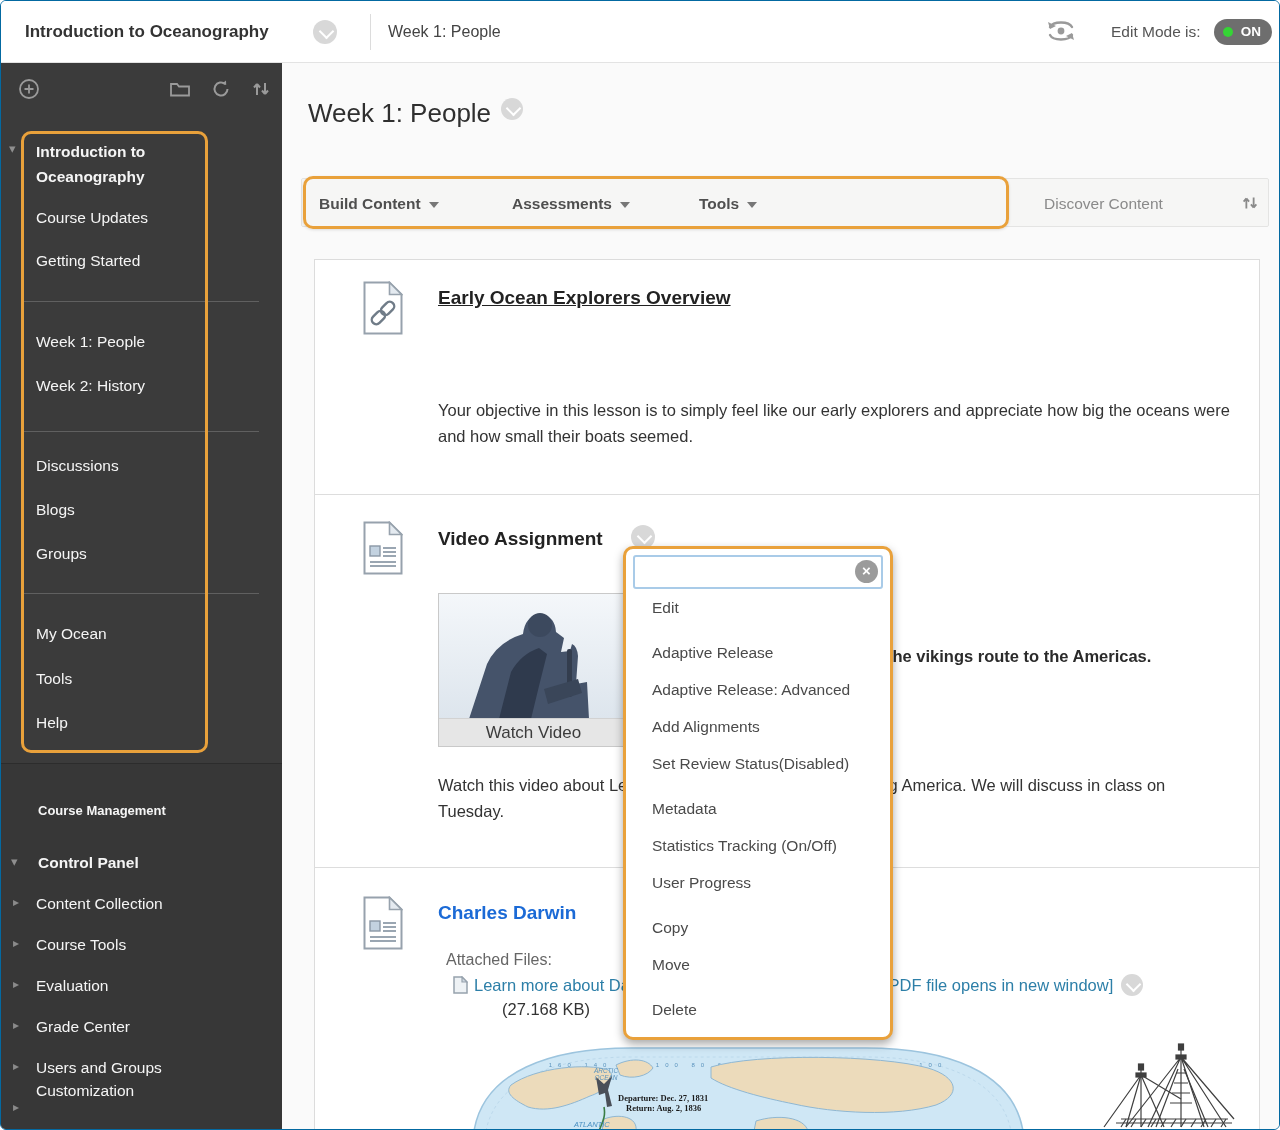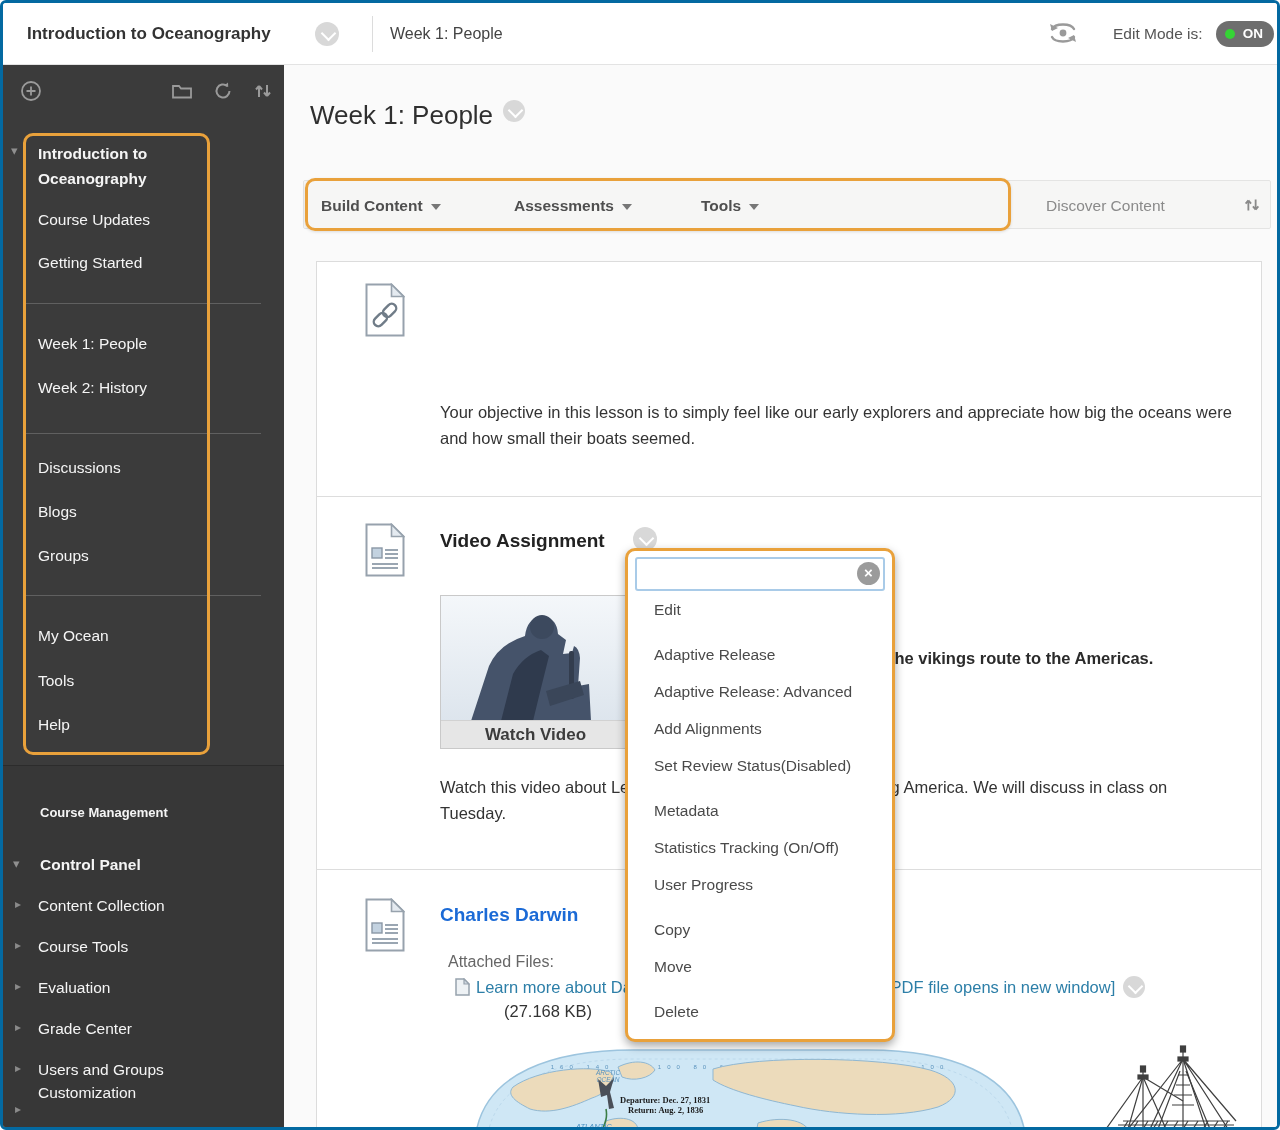--- a/index.html
+++ b/index.html
@@ -1,18 +1,18 @@
 <!DOCTYPE html>
 <html><head>
 <meta charset="utf-8">
 <style>
   * { box-sizing: border-box; margin: 0; padding: 0; }
   html,body { width:1280px; height:1130px; }
   body { font-family:"Liberation Sans", sans-serif; background:#fff; position:relative; }
-  .frame { position:absolute; inset:0; border:3px solid #0369a1; border-radius:6px; overflow:hidden; background:#fafafa; }
+  .frame { position:absolute; inset:0; border:1px solid #0369a1; border-radius:6px; overflow:hidden; background:#fafafa; }
 
   
   .topbar { position:absolute; left:0; top:0; width:100%; height:62px; background:#fff; border-bottom:1px solid #e3e3e3; z-index:5; }
   .course-title { position:absolute; left:24px; top:0; line-height:62px; font-size:17px; font-weight:700; color:#333; }
   .chev-circle { display:inline-block; width:24px; height:24px; border-radius:50%; background:#d8d8d8; position:relative; }
   .chev-circle::after { content:""; position:absolute; left:50%; top:50%; width:9px; height:9px; margin:-6px 0 0 -4.5px; border:solid #fff; border-width:0 2.5px 2.5px 0; transform:rotate(45deg); }
   .topbar .chev-circle { position:absolute; left:312px; top:19px; }
   .top-vdivider { position:absolute; left:369px; top:13px; width:1px; height:36px; background:#dcdcdc; }
   .breadcrumb-page { position:absolute; left:387px; top:0; line-height:62px; font-size:16px; color:#444; }
   .preview-icon { position:absolute; left:1042px; top:13px; }
@@ -47,21 +47,21 @@
 
   .list-panel { position:absolute; left:313px; top:258px; width:946px; height:872px; background:#fff; border:1px solid #dcdcdc; border-bottom:none; z-index:1; }
   .list-divider { position:absolute; left:313px; width:946px; height:1px; background:#ddd; z-index:2; }
 
   .item-icon { position:absolute; left:362px; z-index:2; }
   .item-title { position:absolute; left:437px; font-size:19px; font-weight:700; color:#222; z-index:2; }
   .item-title.underlined { text-decoration:underline; cursor:pointer; }
   .para { position:absolute; left:437px; font-size:16.5px; line-height:25.5px; color:#333; z-index:1; }
   .title-chev { position:absolute; width:24px; height:24px; z-index:3; }
 
-  .video-thumb { position:absolute; left:437px; top:592px; width:191px; height:154px; border:1px solid #c9c9c9; background:#fff; z-index:2;font-weight:bold; }
+  .video-thumb { position:absolute; left:437px; top:592px; width:191px; height:154px; border:1px solid #c9c9c9; background:#fff; z-index:2; }
   .thumb-caption { position:absolute; left:0; bottom:0; width:100%; height:28px; background:#e6e6e6; border-top:1px solid #d2d2d2; text-align:center; line-height:28px; font-size:17px; color:#3c3c3c; cursor:pointer; }
   .bold-note { position:absolute; left:886px; top:646px; font-size:16.5px; font-weight:700; color:#2b2b2b; z-index:1; white-space:nowrap; }
 
   .darwin-title { color:#1b6ad6 !important; cursor:pointer; }
   .attached-label { position:absolute; left:445px; top:950px; font-size:16px; color:#666; z-index:1; }
   .file-row { position:absolute; left:452px; top:973px; font-size:16.5px; z-index:1; white-space:nowrap; }
   .file-link { color:#2d7fa8; cursor:pointer; }
   .file-row .chev-circle { width:22px; height:22px; vertical-align:-5px; margin-left:8px; }
   .file-size { position:absolute; left:460px; top:999px; font-size:16.5px; color:#333; z-index:1;margin-left:41px; }
 
@@ -193,20 +193,21 @@
   <div class="item-icon" style="top:280px">
     <svg width="40" height="54" viewBox="0 0 40 54">
       <path d="M1.5,1.5 h25 l12,12 v39 h-37 z" fill="#fff" stroke="#97a2ad" stroke-width="2"></path>
       <path d="M26.5,1.5 l12,12 h-12 z" fill="#e4eaf0" stroke="#97a2ad" stroke-width="1.6"></path>
       <g transform="rotate(-45 20 32)" fill="none" stroke="#707c88" stroke-width="2.4">
         <rect x="6" y="27.5" width="15" height="9" rx="4.5"></rect>
         <rect x="19" y="27.5" width="15" height="9" rx="4.5"></rect>
       </g>
     </svg>
   </div>
+  <div class="item-title underlined" style="top:286px">Early Ocean Explorers Overview</div>
   <div class="para" style="top:397px; width:800px;">Your objective in this lesson is to simply feel like our early explorers and appreciate how big the oceans were and how small their boats seemed.</div>
 
   <div class="item-icon" style="top:520px">
     <svg width="40" height="54" viewBox="0 0 40 54">
       <path d="M1.5,1.5 h25 l12,12 v39 h-37 z" fill="#fff" stroke="#97a2ad" stroke-width="2"></path>
       <path d="M26.5,1.5 l12,12 h-12 z" fill="#e4eaf0" stroke="#97a2ad" stroke-width="1.6"></path>
       <rect x="7" y="25" width="10" height="10" fill="#c3d2e0" stroke="#8a97a5" stroke-width="1.4"></rect>
       <g stroke="#9aa6b2" stroke-width="1.8">
           <path d="M20,27 h13 M20,31 h13 M20,35 h13 M7,41 h26 M7,45 h26"></path>
         </g>

